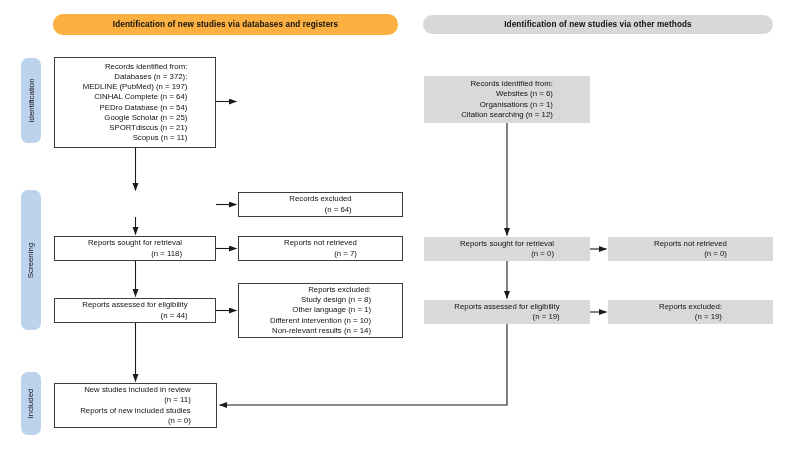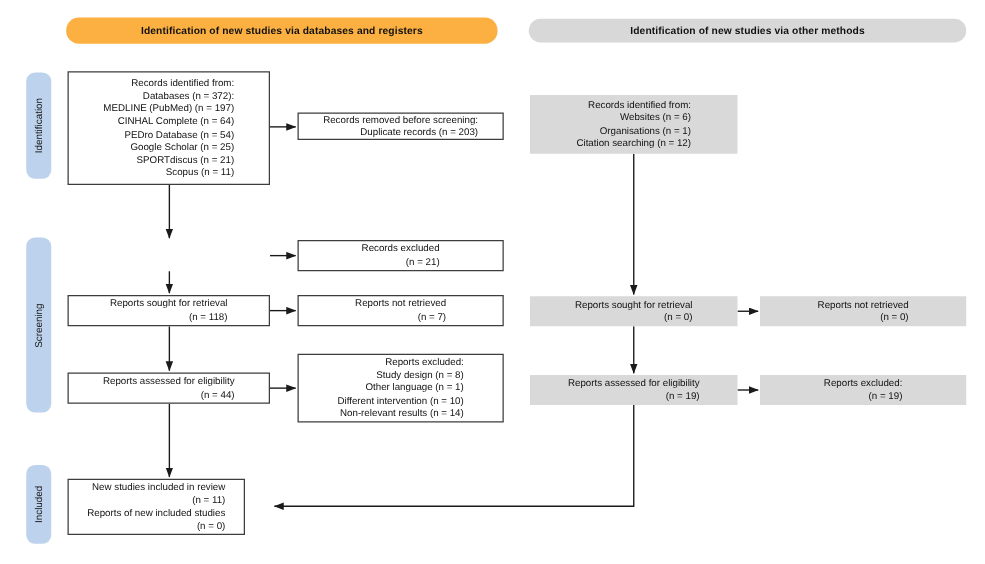--- a/index.html
+++ b/index.html
@@ -70,21 +70,21 @@
   
   .stage.identification { left: 21px; top: 58px;  width: 20px; height: 85px; }
   .stage.screening      { left: 21px; top: 190px; width: 20px; height: 140px; }
   .stage.included       { left: 21px; top: 372px; width: 20px; height: 63px; }
 
   
   .b1 { left: 54px; top: 57px;  width: 162px; height: 91px; }
   .b2 { left: 54px; top: 192px; width: 162px; height: 25px; }
   .b3 { left: 54px; top: 236px; width: 162px; height: 25px; }
   .b4 { left: 54px; top: 298px; width: 162px; height: 25px; }
-  .b5 { left: 54px; top: 383px; width: 142px; height: 45px; }
+  .b5 { left: 54px; top: 383px; width: 163px; height: 45px; }
 
   
   .c1 { left: 238px; top: 90px;  width: 165px; height: 22px; }
   .c2 { left: 238px; top: 192px; width: 165px; height: 25px; }
   .c3 { left: 238px; top: 236px; width: 165px; height: 25px; }
   .c4 { left: 238px; top: 283px; width: 165px; height: 55px; }
 
   
   .d1 { left: 424px; top: 76px;  width: 166px; height: 47px; }
   .d2 { left: 424px; top: 237px; width: 166px; height: 24px; }
@@ -143,24 +143,22 @@
 Scopus (n = 11)</div>
   <div class="box white b3">Reports sought for retrieval
 (n = 118)</div>
   <div class="box white b4">Reports assessed for eligibility
 (n = 44)</div>
   <div class="box white b5">New studies included in review
 (n = 11)
 Reports of new included studies
 (n = 0)</div>
 
-  <div class="box white c1">Records removed before screening:
-Duplicate records (n = 203)</div>
   <div class="box white c2">Records excluded
-(n = 21)</div>
+(n = 64)</div>
   <div class="box white c3">Reports not retrieved
 (n = 7)</div>
   <div class="box white c4">Reports excluded:
 Study design (n = 8)
 Other language (n = 1)
 Different intervention (n = 10)
 Non-relevant results (n = 14)</div>
 
   <div class="box gray d1">Records identified from:
 Websites (n = 6)

